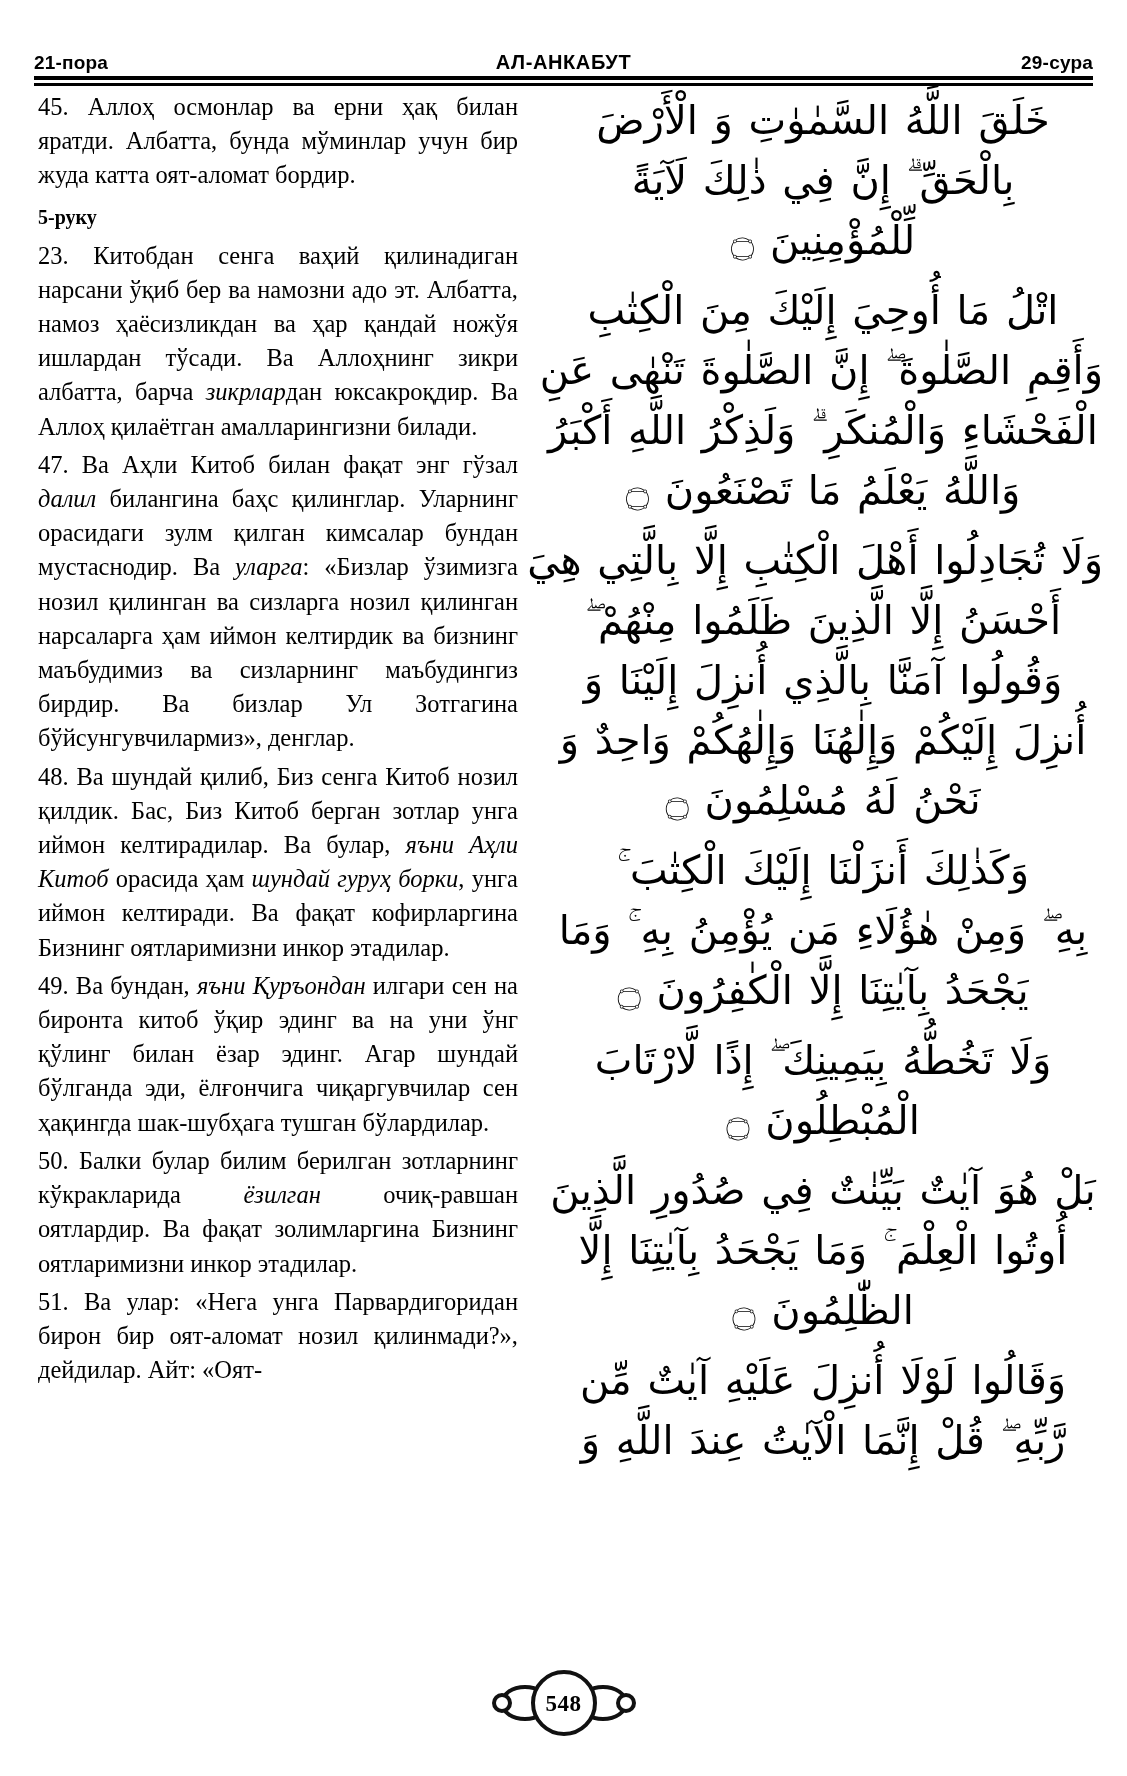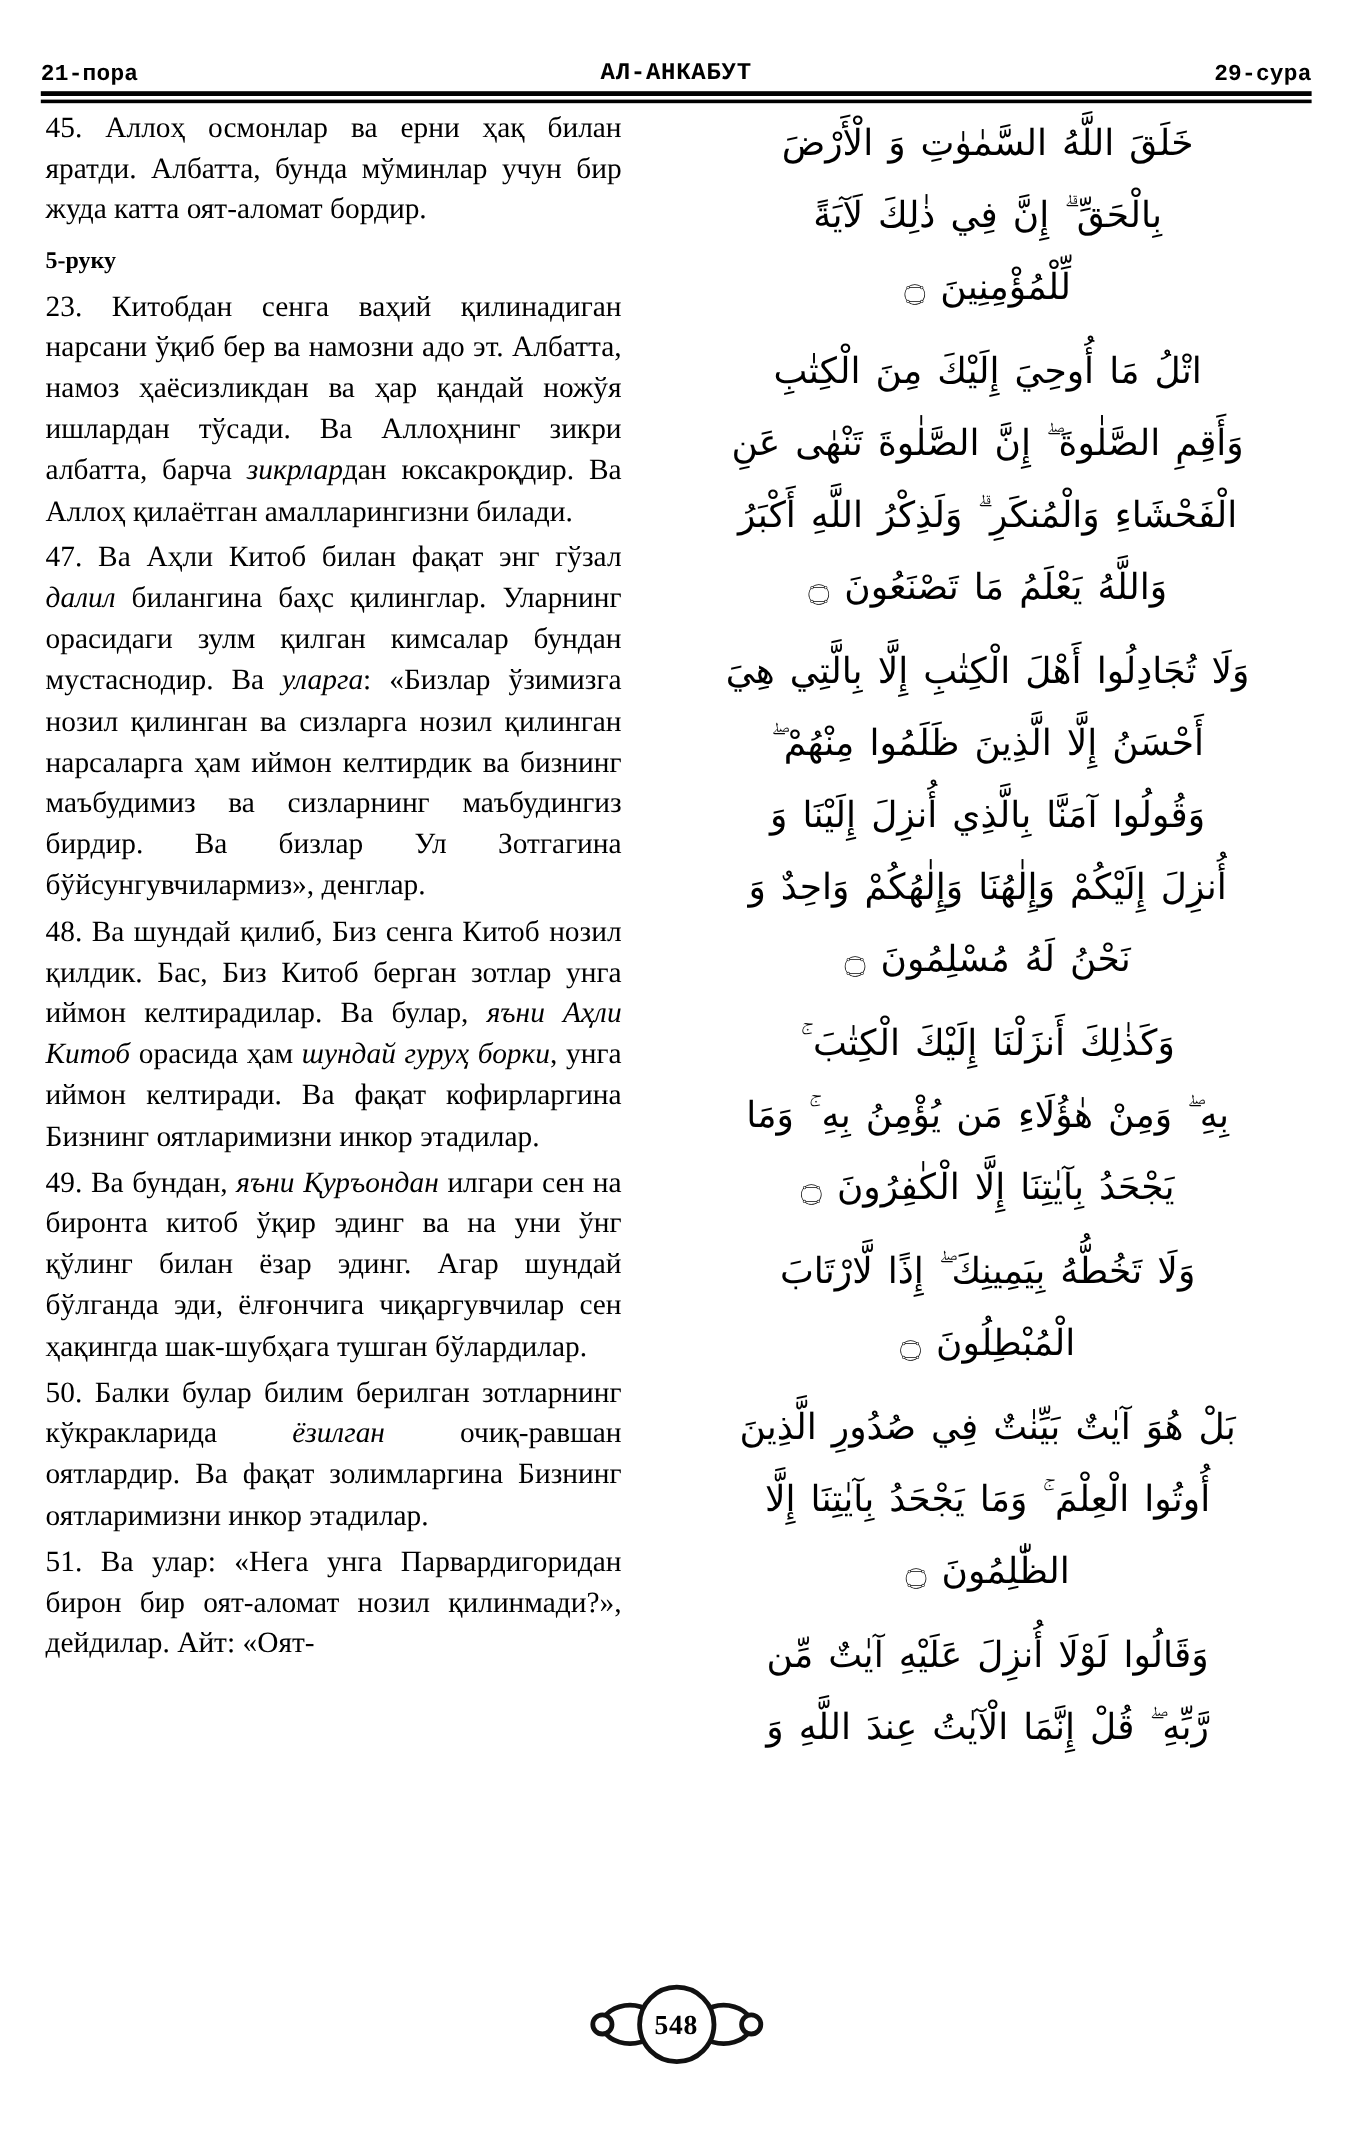--- a/index.html
+++ b/index.html
@@ -26,21 +26,21 @@
   
   .running-head {
     position: absolute;
     left: 34px;
     right: 34px;
     top: 38px;
     height: 34px;
     display: flex;
     align-items: flex-end;
     justify-content: space-between;
-    font-family: Liberation Mono, monospace;
+    font-family: Liberation Sans, sans-serif;
     font-weight: 700;
     font-size: 19px;
     letter-spacing: 0.2px;
     line-height: 1;
   }
   .running-head .center {
     position: absolute;
     left: 0;
     right: 0;
     text-align: center;
@@ -88,21 +88,21 @@
     hyphens: manual;
   }
   .col-ar {
     position: absolute;
     right: 24px;
     top: 0;
     width: 560px;
     direction: rtl;
     text-align: center;
     font-family: "DejaVu Sans", "Liberation Sans", sans-serif;
-    font-size: 30px;
+    font-size: 40px;
     line-height: 60px;
     color: #000;
   }
 
   .verse {
     margin: 0 0 4px 0;
     text-align: justify;
     text-indent: 0;
   }
   .verse:last-child { margin-bottom: 0; }
@@ -130,24 +130,24 @@
   .ar-block .ar-line {
     display: block;
     white-space: nowrap;
   }
 
   
   .footer {
     position: absolute;
     left: 0;
     right: 0;
-    bottom: 52px;
+    bottom: 42px;
     height: 74px;
     display: flex;
-    align-items: center;
+    align-items: flex-end;
     justify-content: center;
   }
   .ornament {
     position: relative;
     width: 128px;
     height: 62px;
     display: flex;
     align-items: center;
     justify-content: center;
   }

